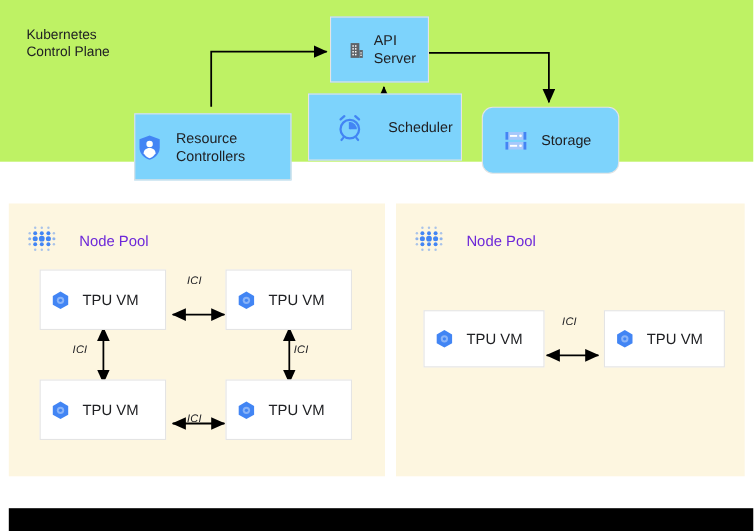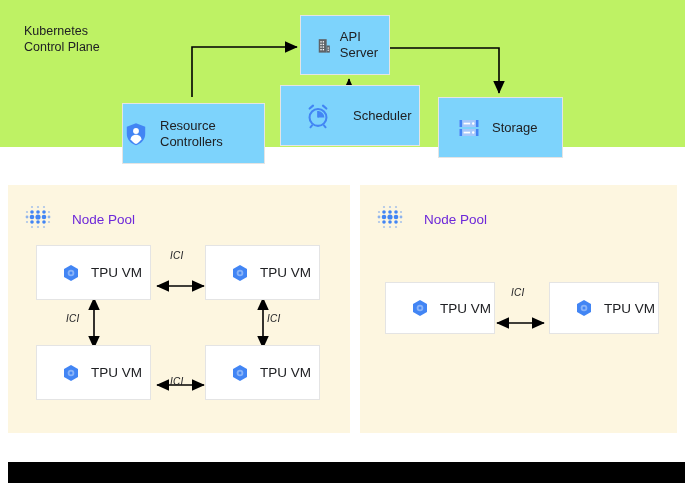--- a/index.html
+++ b/index.html
@@ -37,36 +37,36 @@
     white-space: pre-line;
   }
 
   
   #api-server-box {
     left: 300px; top: 15px; width: 90px; height: 60px;
     justify-content: center; gap: 7px; padding-left: 2px;
   }
   #resource-controllers-box { left: 122px; top: 103px; width: 143px; height: 61px; gap: 11px; padding-left: 0; }
   #scheduler-box { left: 280px; top: 85px; width: 140px; height: 61px; gap: 22px; padding-left: 24px; }
-  #storage-box { left: 438px; top: 97px; width: 125px; height: 61px; gap: 11px; padding-left: 18px; }
+  #storage-box { left: 438px; top: 97px; width: 125px; height: 61px; gap: 11px; padding-left: 18px; border-radius: 10px; }
 
   
   .pool-panel {
     position: absolute; top: 185px; height: 248px;
     background: #fdf6e0;
   }
   #node-pool-left { left: 8px; width: 342px; }
   #node-pool-right { left: 360px; width: 317px; }
   .pool-head { position: absolute; left: 14px; top: 16px; display: flex; align-items: center; gap: 14px; }
   .pool-title { font-size: 13.5px; color: #6d28d9; }
 
   
   .tpu-box {
     position: absolute; background: #ffffff; border: 1px solid #e4e4e4;
-    display: flex; align-items: center; gap: 10px; padding-left: 24px;
+    display: flex; align-items: center; gap: 10px; padding-left: 8px;
     z-index: 5;
   }
   .tpu-box .tpu-label { font-size: 13.5px; color: #202124; }
 
   
   .conn { position: absolute; z-index: 2; }
   .ici-label {
     position: absolute; font-size: 10px; color: #202124; z-index: 6;
     letter-spacing: .2px;
     font-style: italic;

